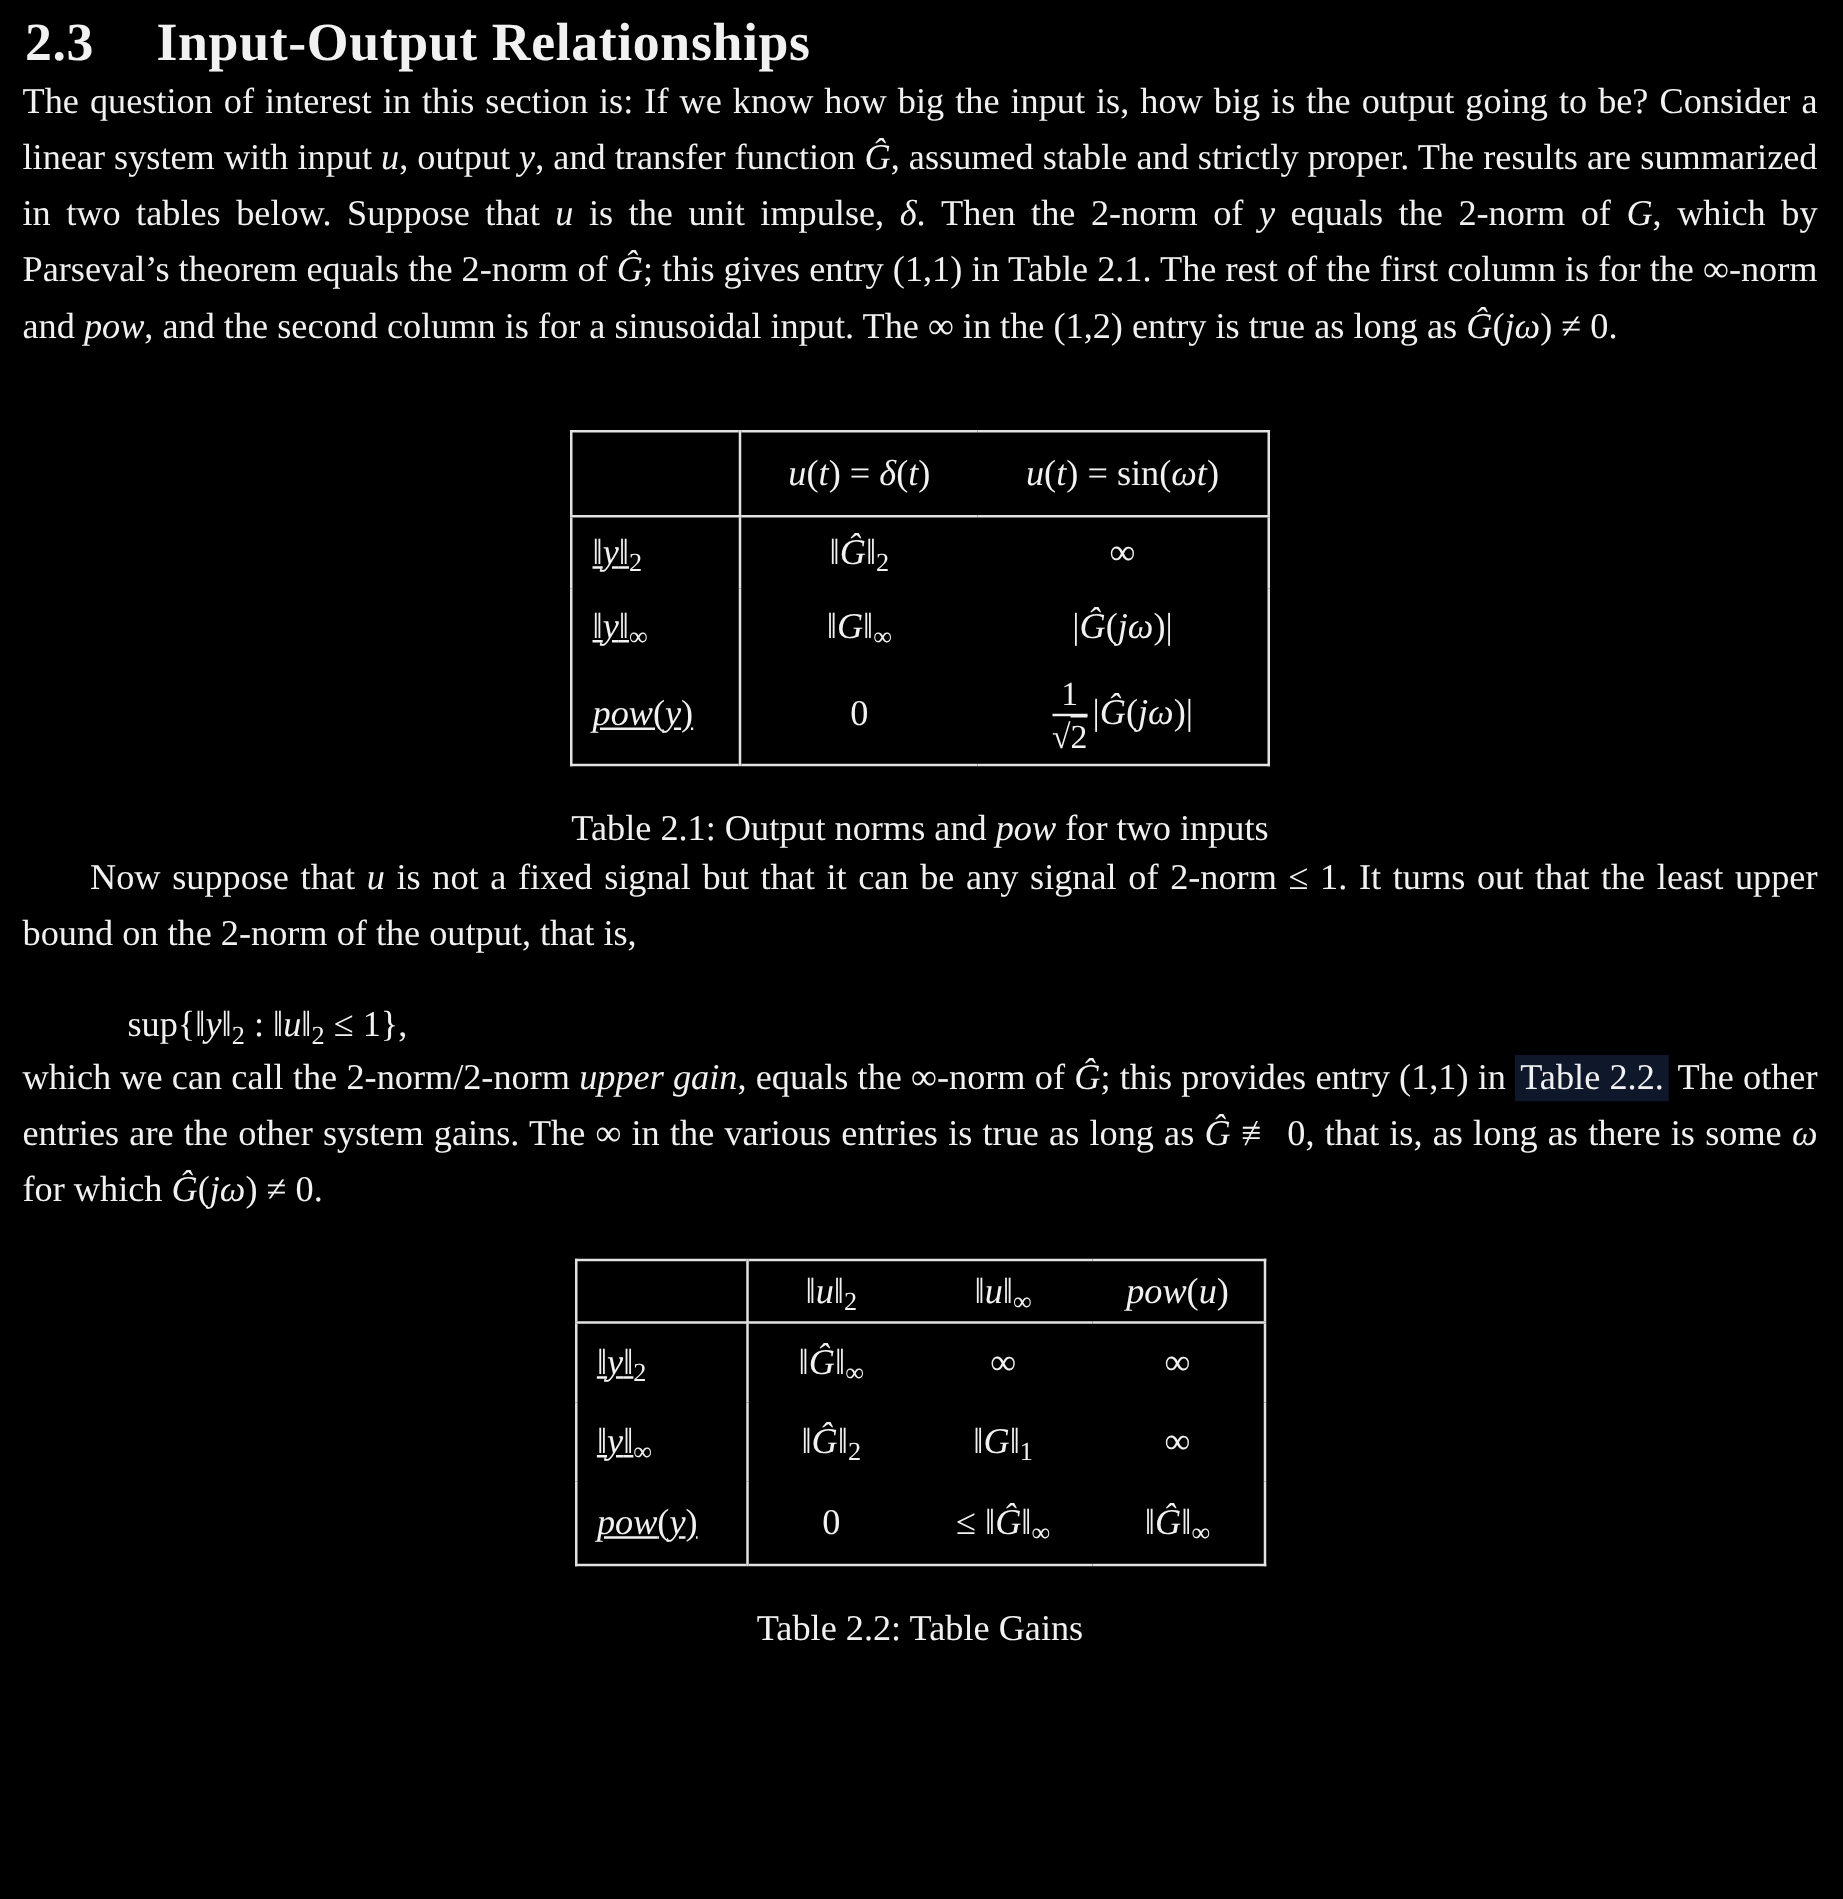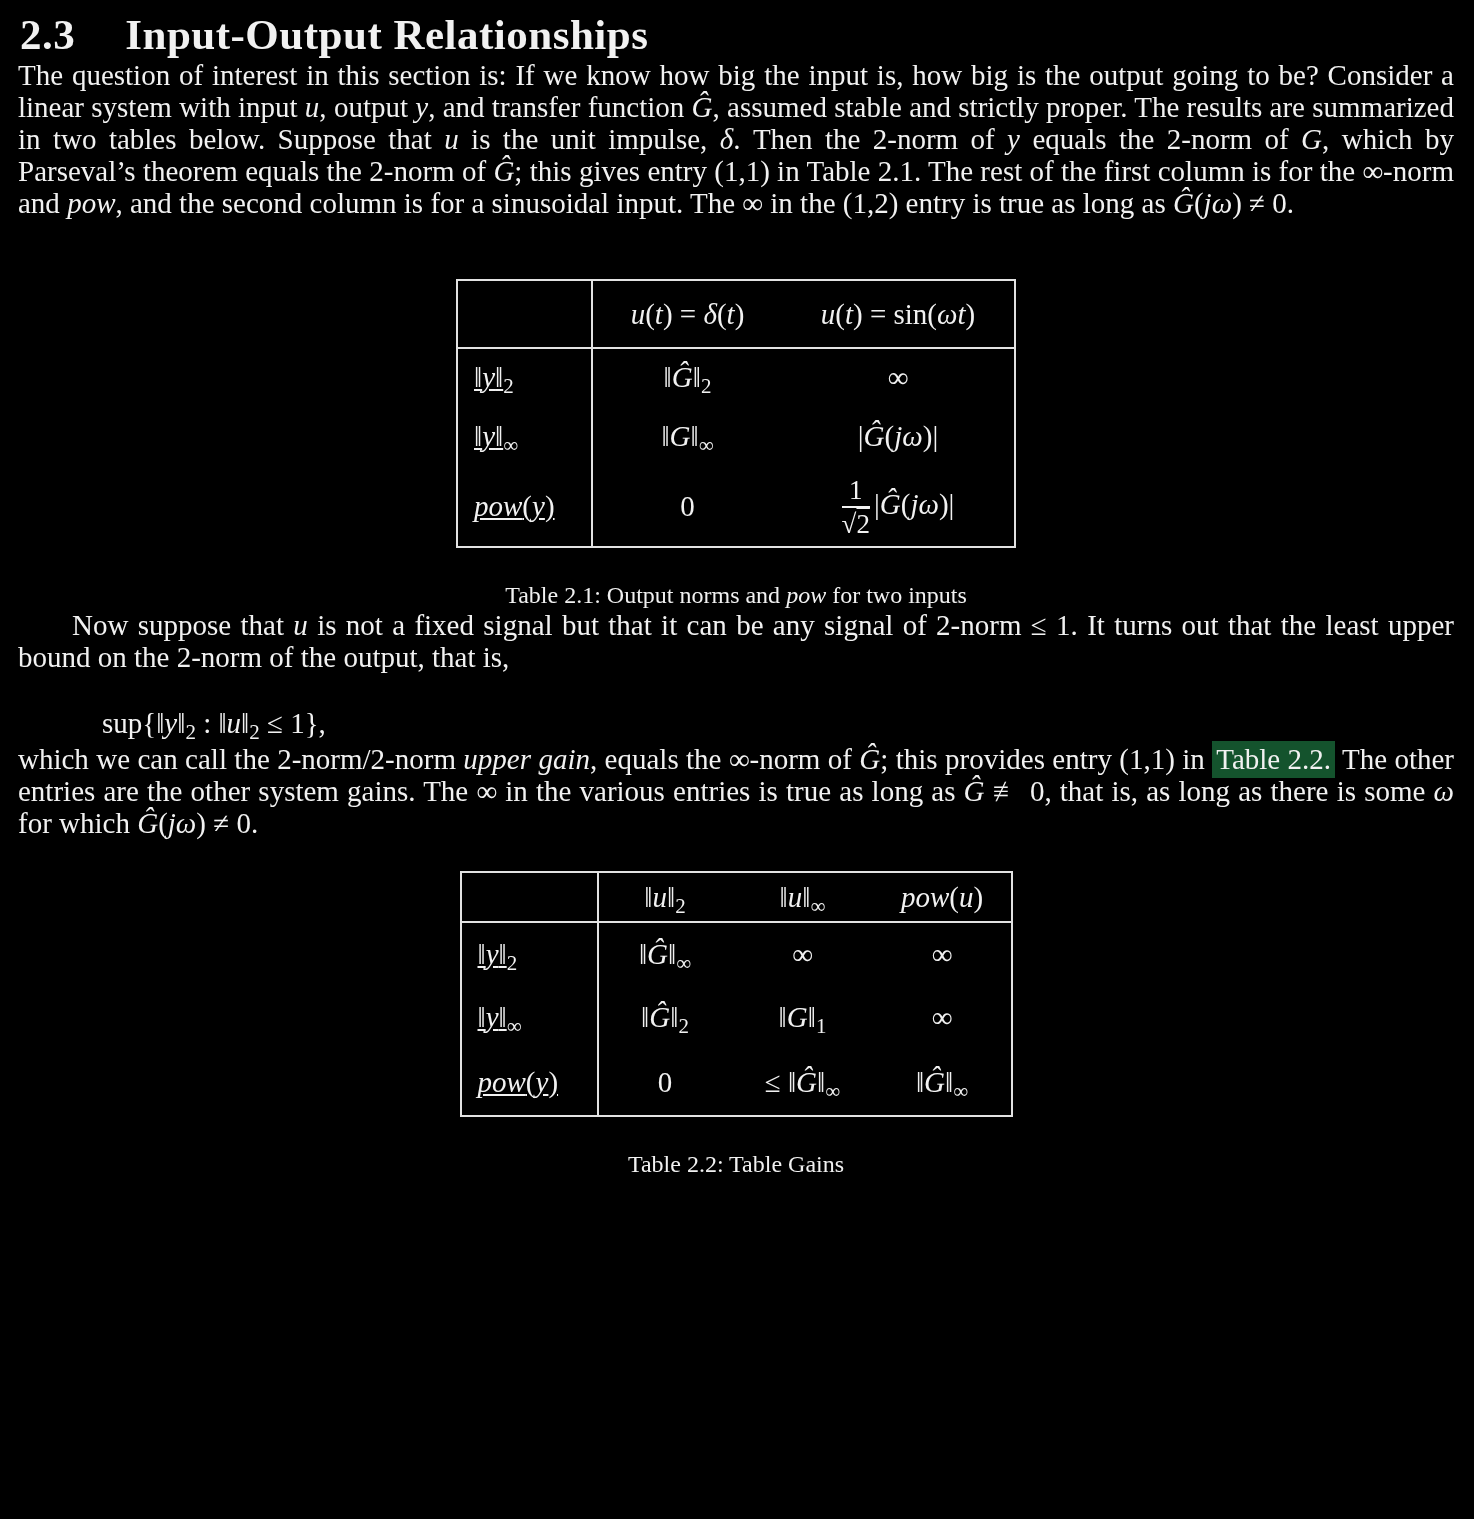--- a/index.html
+++ b/index.html
@@ -21,21 +21,21 @@
     font-weight: 700;
     line-height: 1.15;
     margin: 0 0 0 2px;
     letter-spacing: 0.5px;
   }
   .heading .sec-num { margin-right: 50px; }
 
   
   p.body {
     font-size: 29px;
-    line-height: 32px;
+    line-height: 45px;
     text-align: justify;
     margin: 0;
   }
   p.body i, .ltable i, .caption i, .equation i { font-style: italic; }
   .p1 { margin-top: 40px; }
   .p2 { margin-top: 36px; text-indent: 54px; }
   .p3 { margin-top: 32px; }
 
   sub {
     font-size: 21px;
@@ -80,40 +80,40 @@
   .t2 tr.head td { height: 50px; }
   .t2 tr.r1 td { height: 64px; }
   .t2 tr.r2 td { height: 63px; }
   .t2 tr.r3 td { height: 67px; }
   .t2 col.c0 { width: 137px; }
   .t2 col.c1 { width: 134px; }
   .t2 col.c2 { width: 142px; }
   .t2 col.c3 { width: 138px; }
 
   .caption {
-    font-size: 24px;
+    font-size: 29px;
     text-align: center;
     margin-top: 34px;
   }
 
   
   .frac {
     display: inline-block;
     vertical-align: middle;
     text-align: center;
     line-height: 1.05;
     margin-right: 4px;
   }
   .frac .num { display: block; font-size: 27px; padding: 0 3px 2px; }
   .frac .den { display: block; font-size: 27px; border-top: 2px solid #f1f1f1; padding-top: 2px; }
   .ovl { text-decoration: overline; }
 
   
   .hl {
-    background: #14532d;
+    background: #0f172a;
     color: #f1f1f1;
     text-decoration: none;
     padding: 2px 4px 3px 4px;
   }
 </style>
 </head>
 <body>
 
 <div class="page">
 

